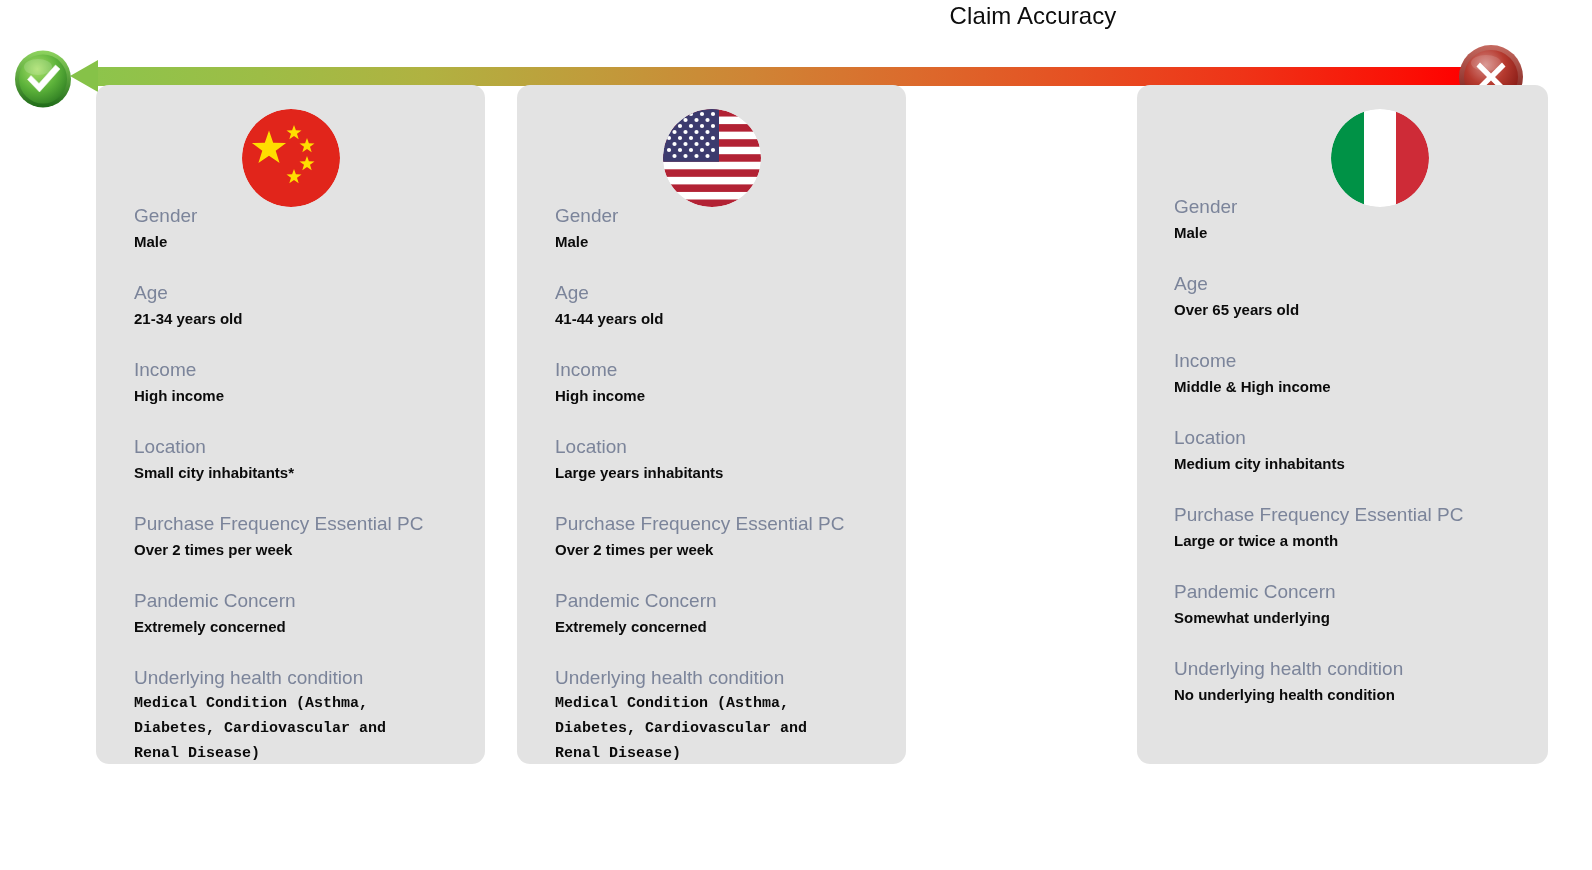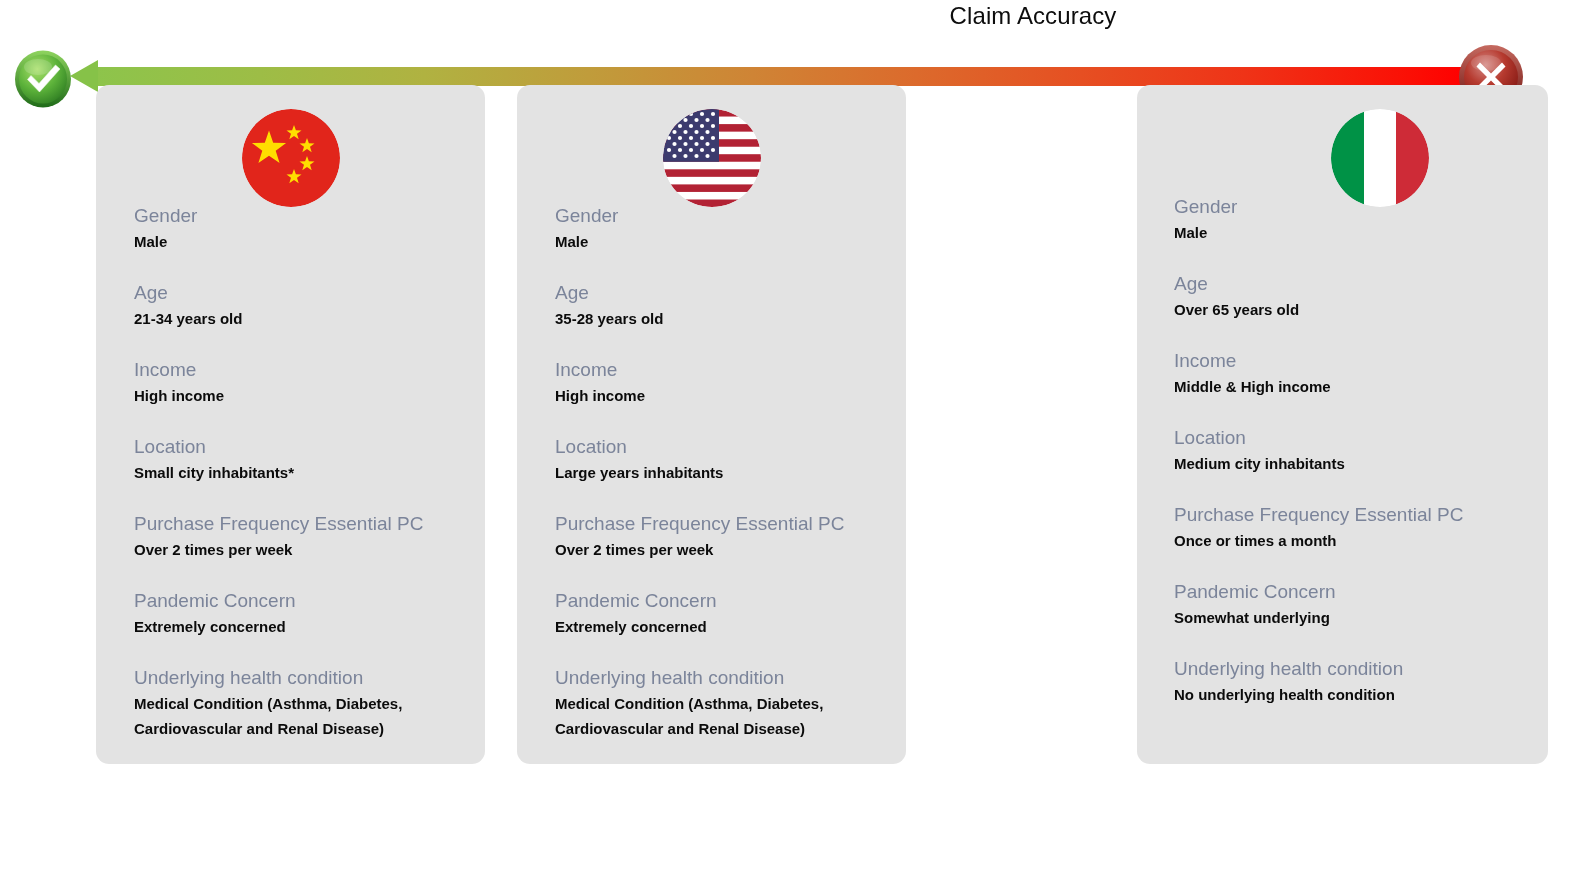--- a/index.html
+++ b/index.html
@@ -135,21 +135,21 @@
   }
 
   .field-value {
     font-size: 15px;
     font-weight: bold;
     color: #0b0b0b;
     line-height: 25px;
     margin-top: 1px;
   }
 
-  .field-value.wrap { white-space: normal; max-width: 290px; }
+  .field-value.wrap { white-space: normal; max-width: 290px; font-family: Liberation Mono, monospace; }
 </style>
 </head>
 <body>
 
 <div id="root">
 
   <div class="scale-wrap">
 
     <div class="scale-bar"></div>
     <div class="scale-arrowhead"></div>
@@ -295,21 +295,21 @@
         </g>
       </g>
     </svg>
     <div class="fields">
       <div class="field">
         <div class="field-label">Gender</div>
         <div class="field-value">Male</div>
       </div>
       <div class="field">
         <div class="field-label">Age</div>
-        <div class="field-value">35-28 years old</div>
+        <div class="field-value">41-44 years old</div>
       </div>
       <div class="field">
         <div class="field-label">Income</div>
         <div class="field-value">High income</div>
       </div>
       <div class="field">
         <div class="field-label">Location</div>
         <div class="field-value">Large years inhabitants</div>
       </div>
       <div class="field">
@@ -352,21 +352,21 @@
       <div class="field">
         <div class="field-label">Income</div>
         <div class="field-value">Middle &amp; High income</div>
       </div>
       <div class="field">
         <div class="field-label">Location</div>
         <div class="field-value">Medium city inhabitants</div>
       </div>
       <div class="field">
         <div class="field-label">Purchase Frequency Essential PC</div>
-        <div class="field-value">Once or times a month</div>
+        <div class="field-value">Large or twice a month</div>
       </div>
       <div class="field">
         <div class="field-label">Pandemic Concern</div>
         <div class="field-value">Somewhat underlying</div>
       </div>
       <div class="field">
         <div class="field-label">Underlying health condition</div>
         <div class="field-value">No underlying health condition</div>
       </div>
     </div>

